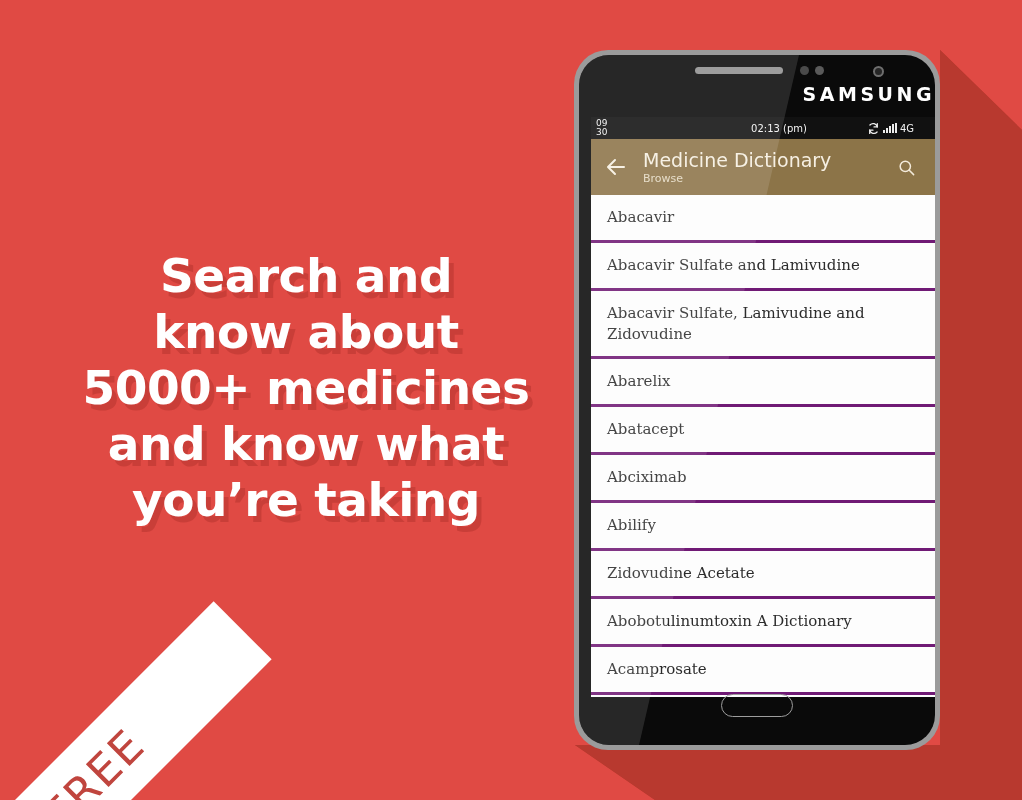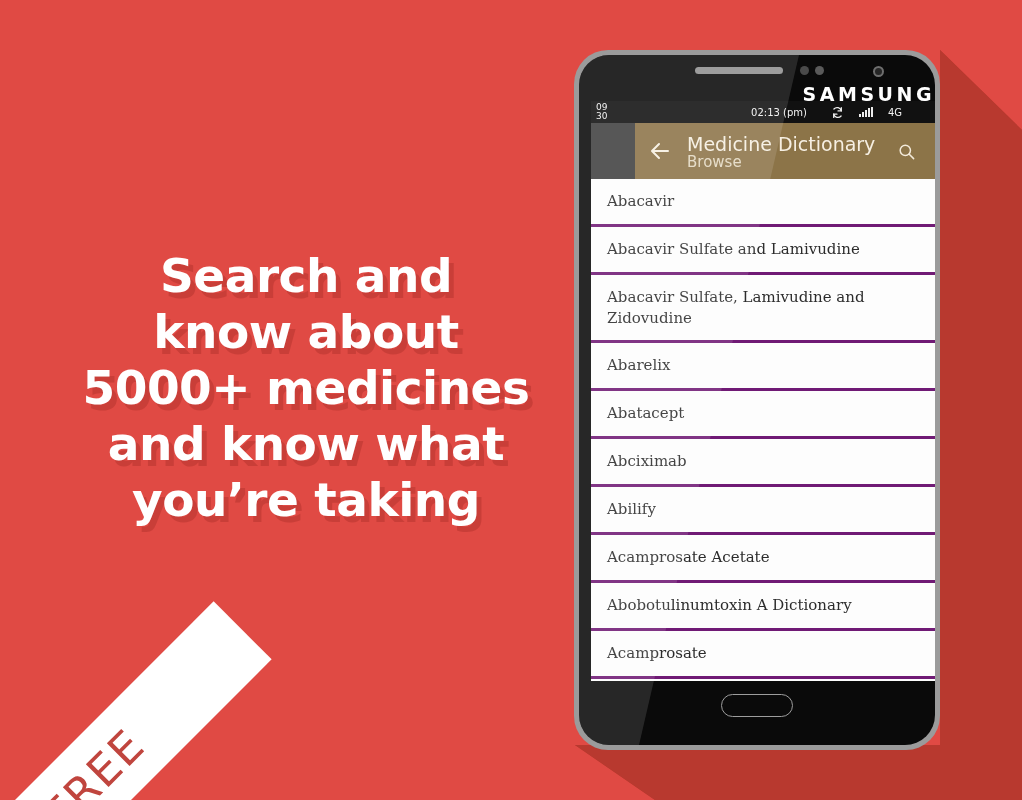--- a/index.html
+++ b/index.html
@@ -141,24 +141,24 @@
     font-family: "DejaVu Sans", sans-serif;
     font-weight: bold;
     font-size: 19px;
     letter-spacing: 3.5px;
   }
 
   
   #screen {
     position: absolute;
     left: 12px;
-    top: 46px;
+    top: 62px;
     width: 376px;
     height: 580px;
-    background: #404040;
+    background: #4d7c0f;
     overflow: hidden;
   }
 
   
   #status-bar {
     position: relative;
     height: 22px;
     background: #111111;
     color: #F2F2F2;
     font-family: "DejaVu Sans", sans-serif;
@@ -177,21 +177,21 @@
     position: absolute;
     left: 0; right: 0;
     text-align: center;
     font-size: 10px;
   }
   #status-right {
     position: absolute;
     right: 5px;
     display: flex;
     align-items: center;
-    gap: 15px;
+    gap: 3px;
   }
   #signal-bars { display: flex; align-items: flex-end; gap: 1px; height: 10px; }
   #signal-bars i { display:block; width: 2px; background: #EDEDED; }
   #signal-bars i:nth-child(1){height:3px;}
   #signal-bars i:nth-child(2){height:5px;}
   #signal-bars i:nth-child(3){height:7px;}
   #signal-bars i:nth-child(4){height:9px;}
   #signal-bars i:nth-child(5){height:10px;}
   #net-type { font-size: 10px; }
   #battery-badge {
@@ -203,21 +203,20 @@
   }
 
   
   #app-bar {
     position: relative;
     height: 56px;
     background: #8C7448;
     display: flex;
     align-items: center;
     padding: 0 10px;
-    margin-left: 44px;
   }
   #back-arrow {
     width: 30px; height: 30px;
     flex: 0 0 30px;
     display: flex; align-items: center; justify-content: center;
   }
   #app-bar-titles {
     flex: 1 1 auto;
     padding-left: 12px;
     overflow: hidden;
@@ -225,21 +224,21 @@
   #app-title {
     color: #F6EFE2;
     font-family: "DejaVu Sans", sans-serif;
     font-size: 19px;
     line-height: 22px;
     white-space: nowrap;
   }
   #app-subtitle {
     color: #E4D9C3;
     font-family: "DejaVu Sans", sans-serif;
-    font-size: 15px;
+    font-size: 11px;
     line-height: 15px;
     white-space: nowrap;
   }
   .appbar-action {
     width: 34px; height: 40px;
     display: flex; align-items: center; justify-content: center;
     flex: 0 0 34px;
   }
   #overflow-menu-icon { display: flex; flex-direction: column; gap: 3px; }
   #overflow-menu-icon b {
@@ -403,21 +402,21 @@
       </div>
 
       <div id="medicine-list">
         <div class="list-row"><span>Abacavir</span></div>
         <div class="list-row"><span>Abacavir Sulfate and Lamivudine</span></div>
         <div class="list-row"><span>Abacavir Sulfate, Lamivudine and Zidovudine</span></div>
         <div class="list-row"><span>Abarelix</span></div>
         <div class="list-row"><span>Abatacept</span></div>
         <div class="list-row"><span>Abciximab</span></div>
         <div class="list-row"><span>Abilify</span></div>
-        <div class="list-row"><span>Acamprosate Acetate</span></div>
+        <div class="list-row"><span>Zidovudine Acetate</span></div>
         <div class="list-row"><span>Abobotulinumtoxin A Dictionary</span></div>
         <div class="list-row"><span>Acamprosate</span></div>
 
         <div id="list-vertical-rule"></div>
         <div id="scrollbar-track">
           <div id="scrollbar-thumb"></div>
         </div>
       </div>
 
     </div>

